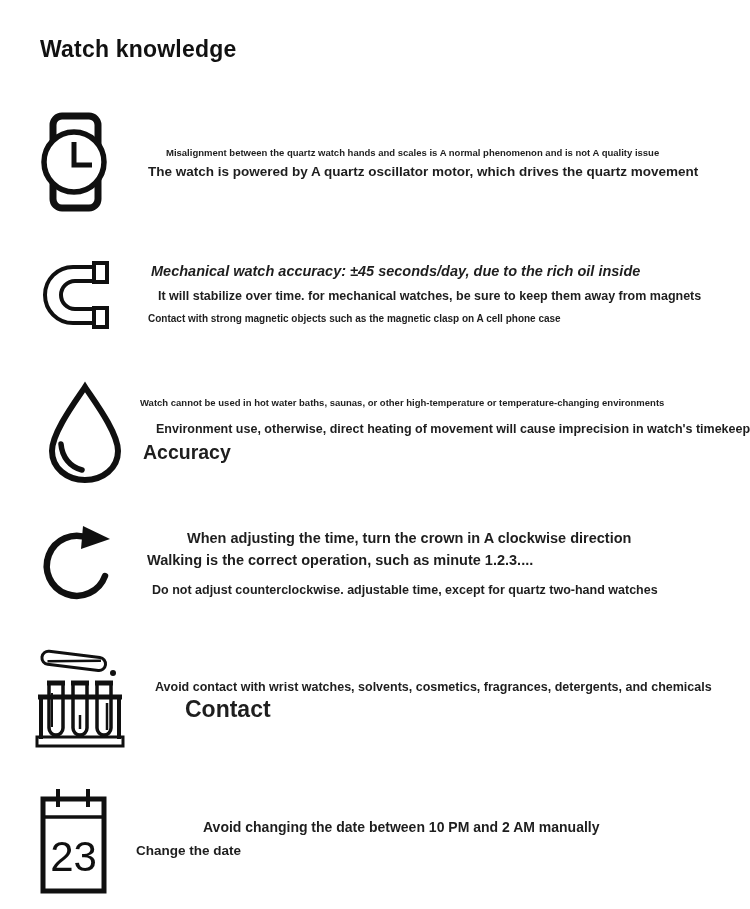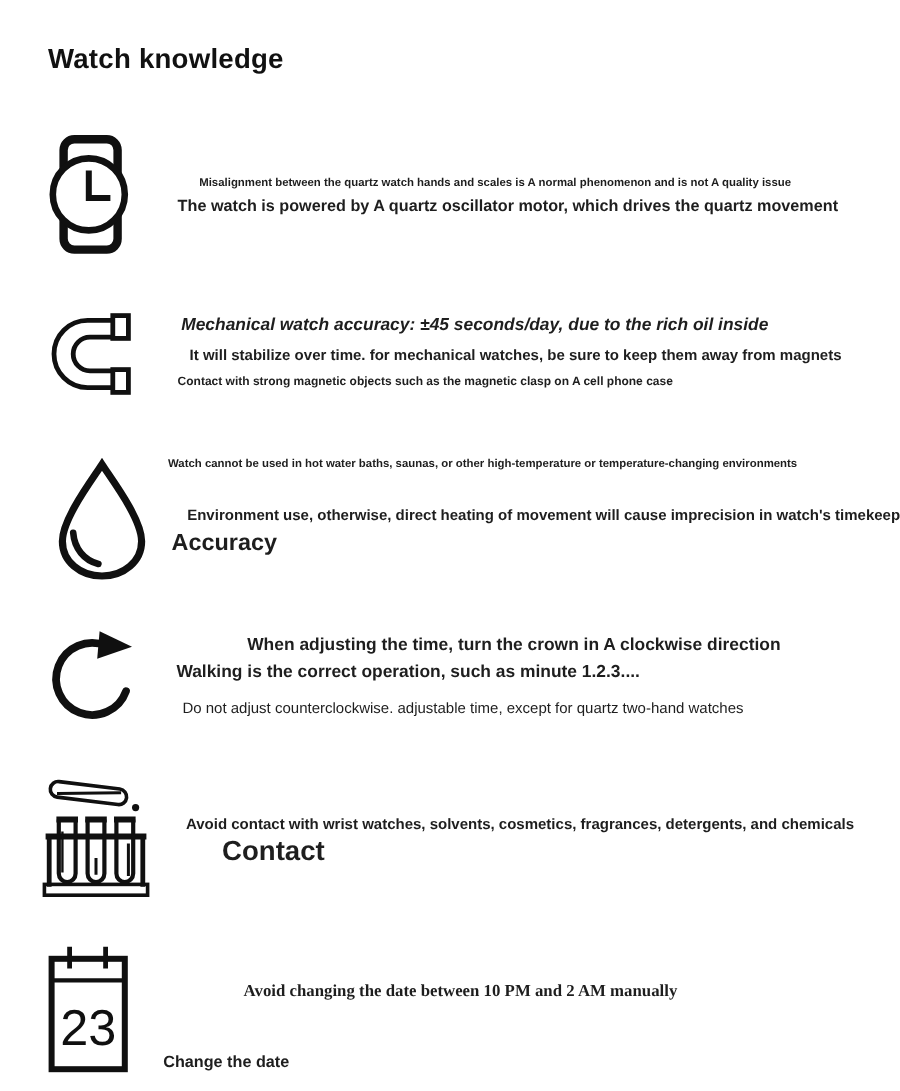--- a/index.html
+++ b/index.html
@@ -21,39 +21,39 @@
   .s1l2 { left:148px; top:164px; font-size:13.5px; }
 
   
   .icon-magnet  { left:36px;  top:258px; }
   .s2l1 { left:151px; top:263px; font-size:14.5px;font-style:italic; }
   .s2l2 { left:158px; top:289px; font-size:12.5px; }
   .s2l3 { left:148px; top:313px; font-size:10px; }
 
   
   .icon-drop    { left:37px;  top:381px; }
-  .s3l1 { left:140px; top:381px; font-size:9.5px;  }
+  .s3l1 { left:140px; top:397px; font-size:9.5px;  }
   .s3l2 { left:156px; top:422px; font-size:12.5px; }
   .s3h  { left:143px; top:441px; font-size:19.5px; }
 
   
   .icon-rotate  { left:36px;  top:522px; }
-  .s4l1 { left:206px; top:530px; font-size:14.5px; }
+  .s4l1 { left:187px; top:530px; font-size:14.5px; }
   .s4l2 { left:147px; top:552px; font-size:14.5px;text-align:right; }
-  .s4l3 { left:152px; top:583px; font-size:12.5px; font-weight:400; }
+  .s4l3 { left:152px; top:583px; font-size:12.5px; font-weight:700; }
 
   
   .icon-tubes   { left:34px;  top:641px; }
   .s5l1 { left:155px; top:680px; font-size:12.5px; }
   .s5h  { left:141px; top:696px; font-size:23px;margin-left:44px;   }
 
   
   .icon-calendar{ left:39px;  top:786px; }
-  .s6l1 { left:203px; top:819px; font-size:14px;font-family:Liberation Serif, serif;   }
-  .s6h  { left:136px; top:843px; font-size:13.5px;margin-top:34px; }
+  .s6l1 { left:203px; top:819px; font-size:14px;   }
+  .s6h  { left:136px; top:843px; font-size:13.5px; }
 
   .cal-day { font-family:"Liberation Sans", sans-serif; }
 </style>
 </head>
 <body>
 
 <div class="page">
 
   <div class="title">Watch knowledge</div>
 

